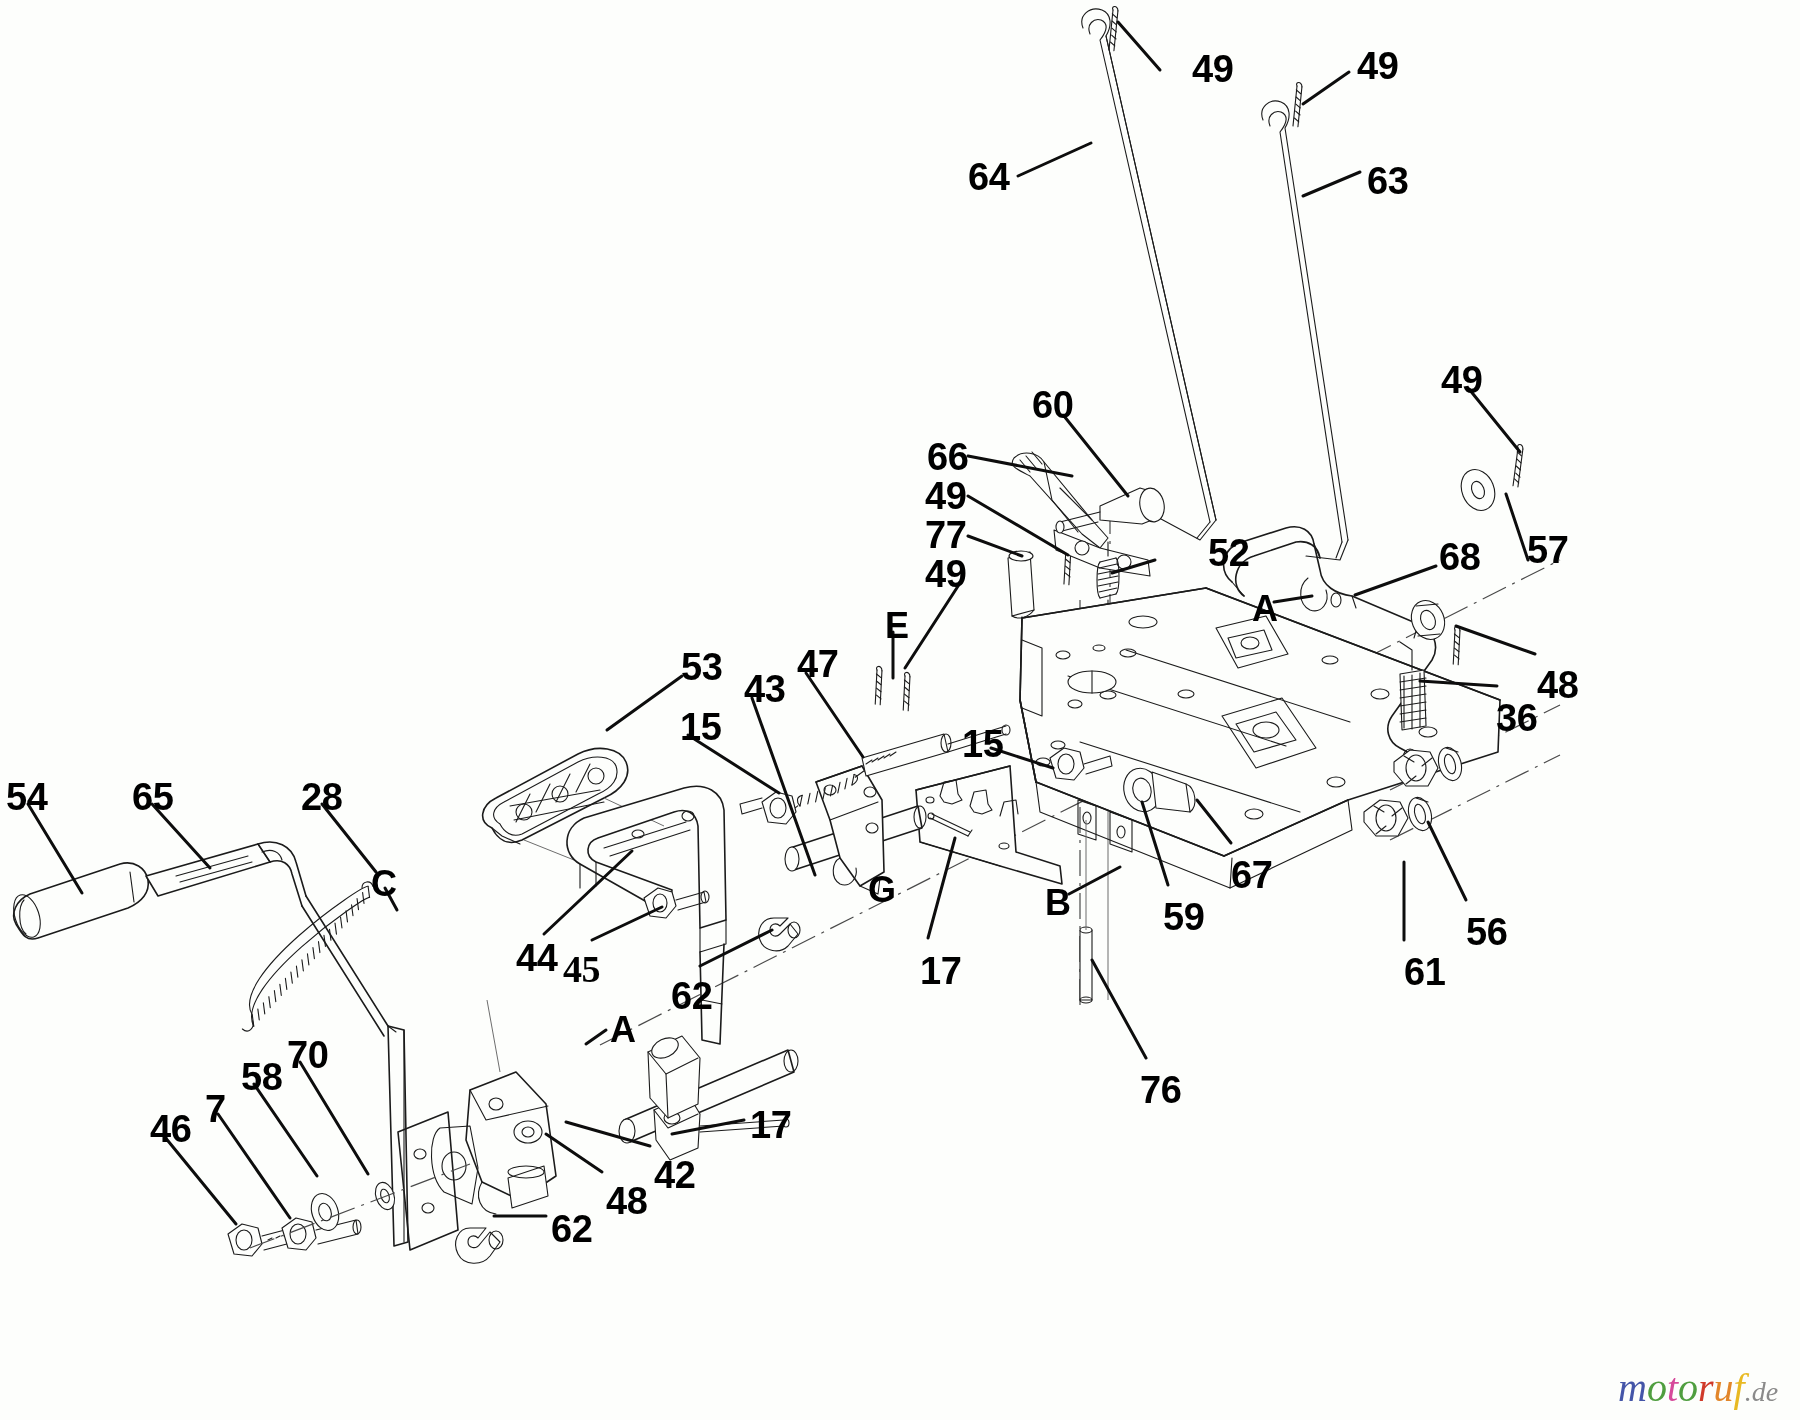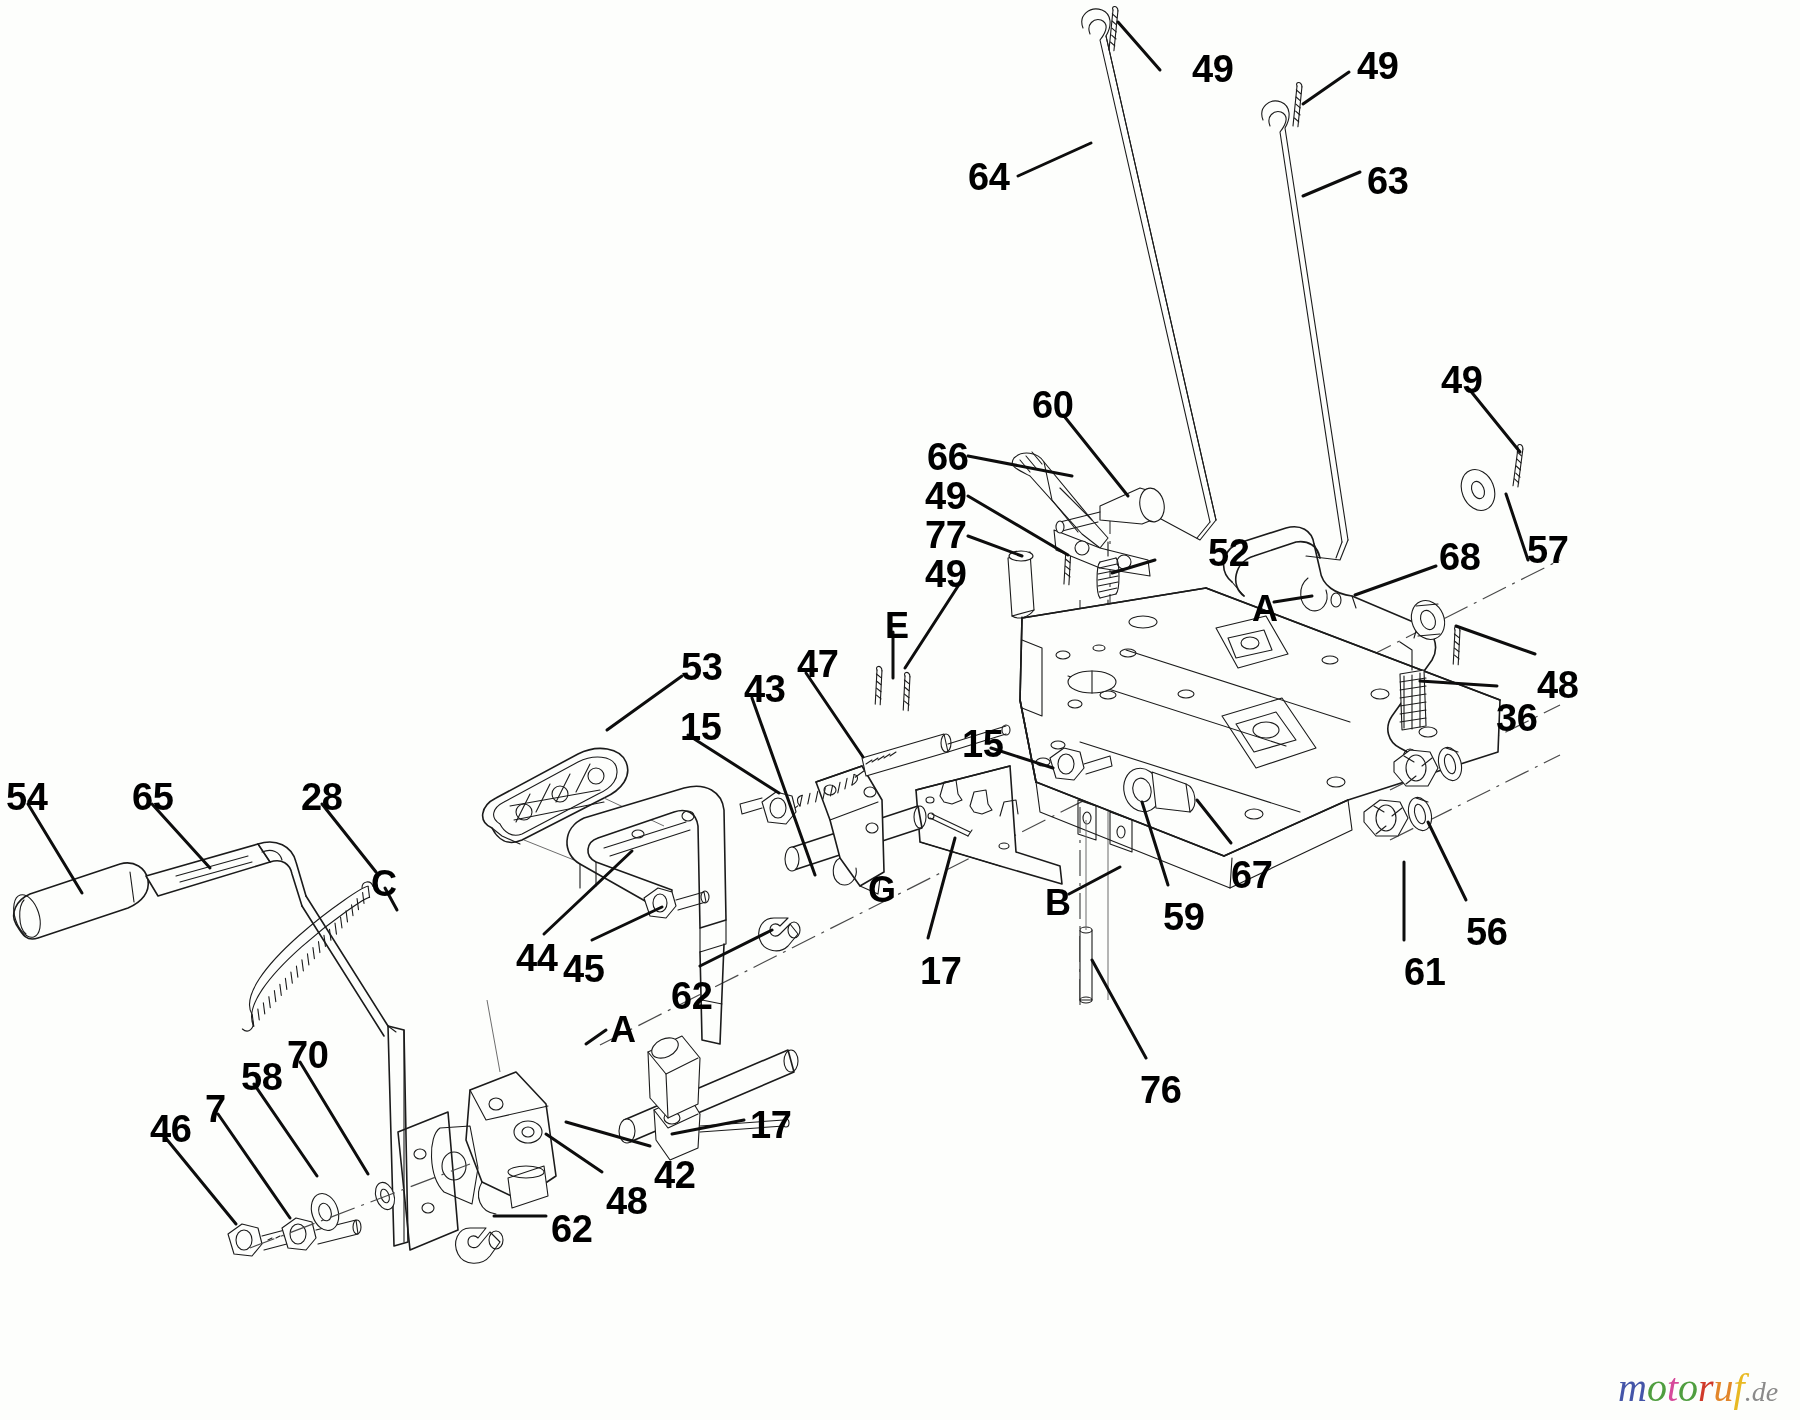--- a/index.html
+++ b/index.html
@@ -620,21 +620,21 @@
       <div class="callout" style="left: 301px; top: 778px;">28</div>
       <div class="keyletter" style="left: 371px; top: 866px;">C</div>
       <div class="keyletter" style="left: 868px; top: 872px;">G</div>
       <div class="callout" style="left: 1231px; top: 856px;">67</div>
       <div class="keyletter" style="left: 1045px; top: 885px;">B</div>
       <div class="callout" style="left: 1163px; top: 898px;">59</div>
       <div class="callout" style="left: 1466px; top: 913px;">56</div>
       <div class="callout" style="left: 1404px; top: 953px;">61</div>
       <div class="callout" style="left: 516px; top: 939px;">44</div>
       <div class="callout" style="left: 920px; top: 952px;">17</div>
-      <div class="callout" style="left: 563px; top: 950px;">45</div>
+      <div class="callout" style="left: 563px; top: 950px; font-family: Liberation Serif, serif;">45</div>
       <div class="callout" style="left: 671px; top: 977px;">62</div>
       <div class="callout" style="left: 1140px; top: 1071px;">76</div>
       <div class="keyletter" style="left: 610px; top: 1012px;">A</div>
       <div class="callout" style="left: 287px; top: 1036px;">70</div>
       <div class="callout" style="left: 241px; top: 1058px;">58</div>
       <div class="callout" style="left: 205px; top: 1090px;">7</div>
       <div class="callout" style="left: 150px; top: 1110px;">46</div>
       <div class="callout" style="left: 750px; top: 1106px;">17</div>
       <div class="callout" style="left: 654px; top: 1156px;">42</div>
       <div class="callout" style="left: 606px; top: 1182px;">48</div>

